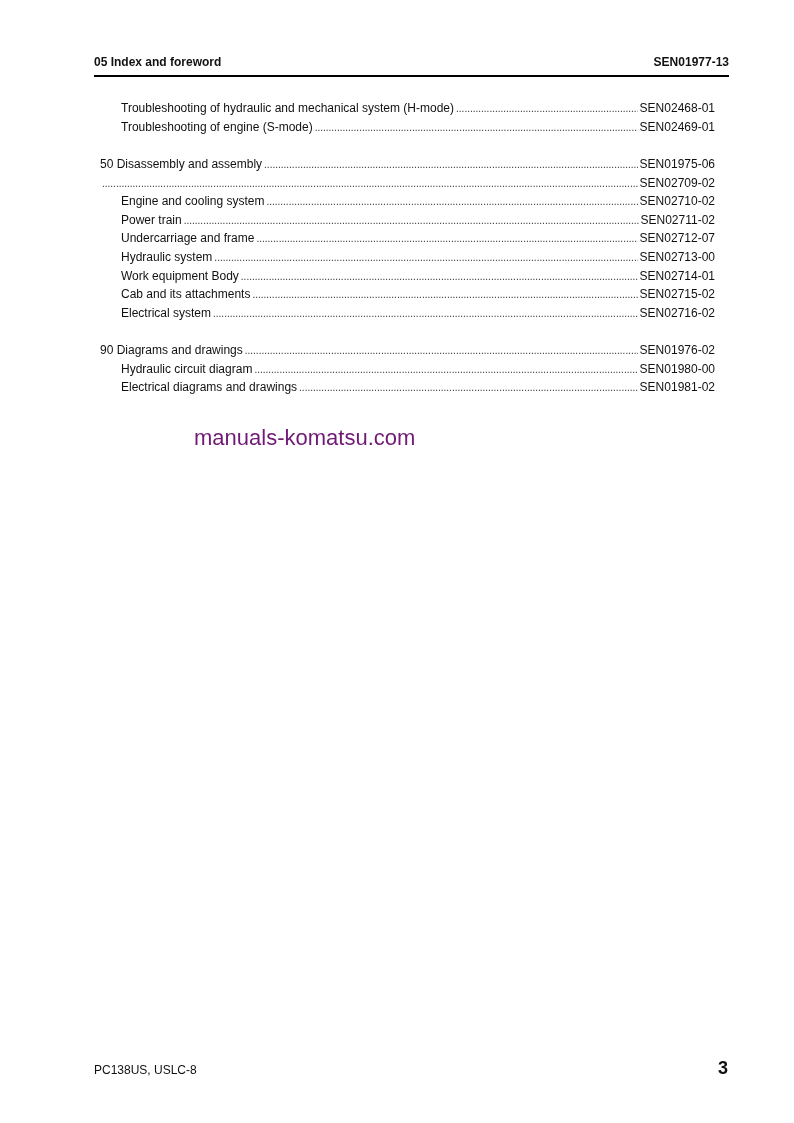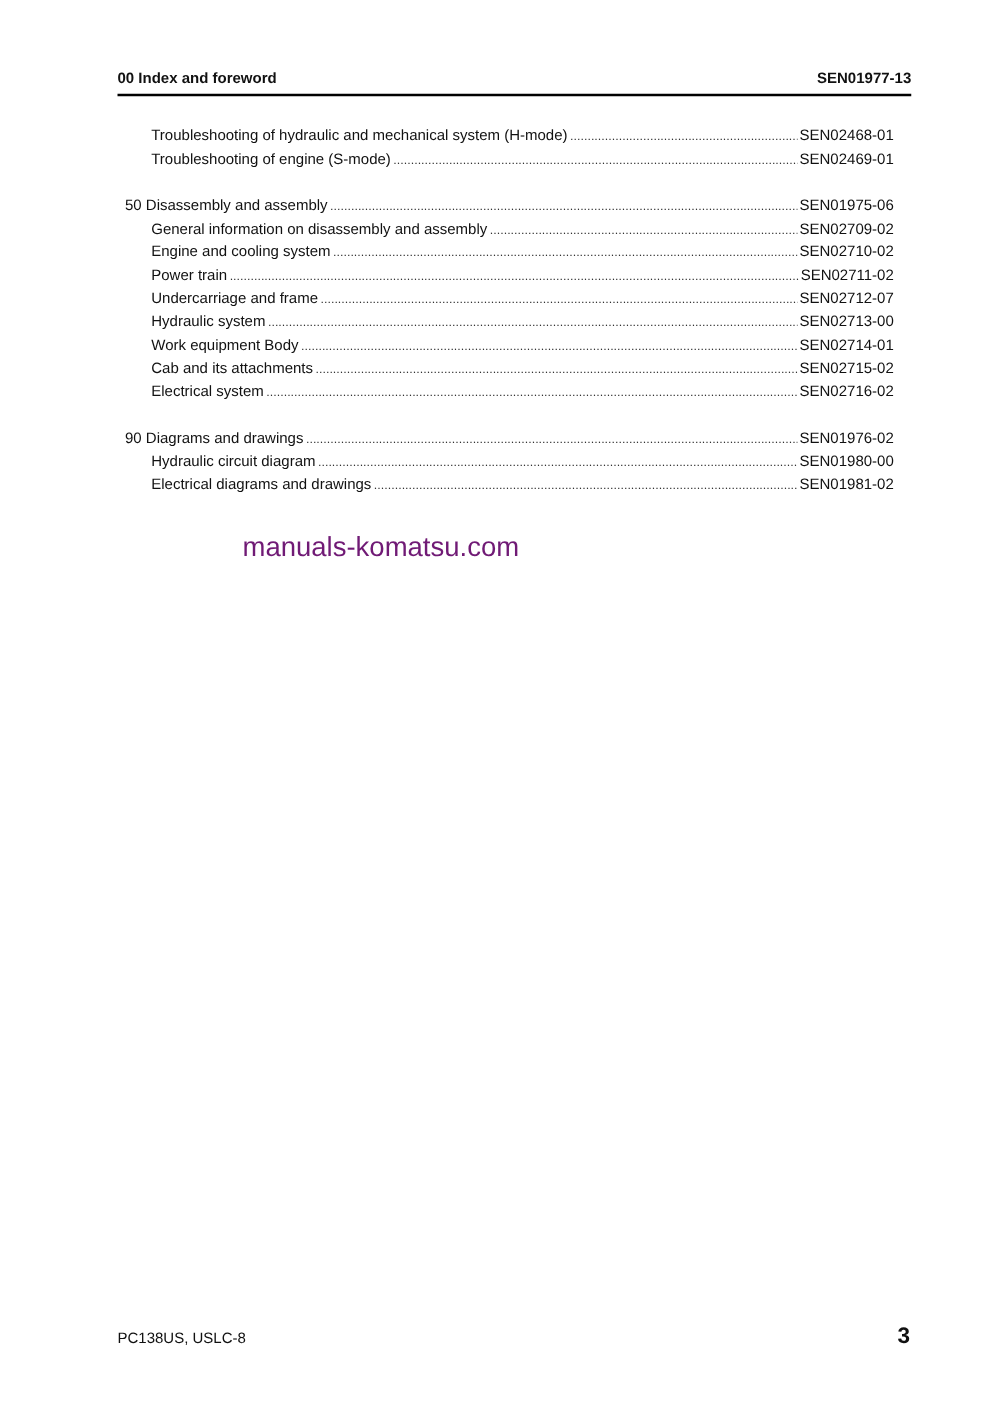--- a/index.html
+++ b/index.html
@@ -18,42 +18,41 @@
   .row .dots::before { content: "................................................................................................................................................................................................................................................"; }
   .row .code { flex: 0 0 auto; text-align: right; }
   .watermark { position: absolute; left: 194px; top: 425px; font-size: 22px; color: #701a75; }
   .footer-left { position: absolute; left: 94px; top: 1063px; font-size: 12px; font-weight: normal; }
   .footer-right { position: absolute; left: 718px; top: 1058px; font-size: 18px; font-weight: bold; }
 </style>
 </head>
 <body>
 
 <div class="header">
-  <span class="left">00 Index and foreword</span>
+  <span class="left">05 Index and foreword</span>
   <span class="right">SEN01977-13</span>
 </div>
 
 <div class="toc">
   <div class="row sub" style="top:101px">
     <span class="title">Troubleshooting of hydraulic and mechanical system (H-mode)</span>
       <span class="dots"></span>
       <span class="code">SEN02468-01</span>
   </div>
   <div class="row sub" style="top:120px">
     <span class="title">Troubleshooting of engine (S-mode)</span>
       <span class="dots"></span>
       <span class="code">SEN02469-01</span>
   </div>
   <div class="row main" style="top:157px">
     <span class="title">50 Disassembly and assembly</span>
       <span class="dots"></span>
       <span class="code">SEN01975-06</span>
   </div>
   <div class="row sub" style="top:176px">
-    <span class="title">General information on disassembly and assembly</span>
       <span class="dots"></span>
       <span class="code">SEN02709-02</span>
   </div>
   <div class="row sub" style="top:194px">
     <span class="title">Engine and cooling system</span>
       <span class="dots"></span>
       <span class="code">SEN02710-02</span>
   </div>
   <div class="row sub" style="top:213px">
     <span class="title">Power train</span>

